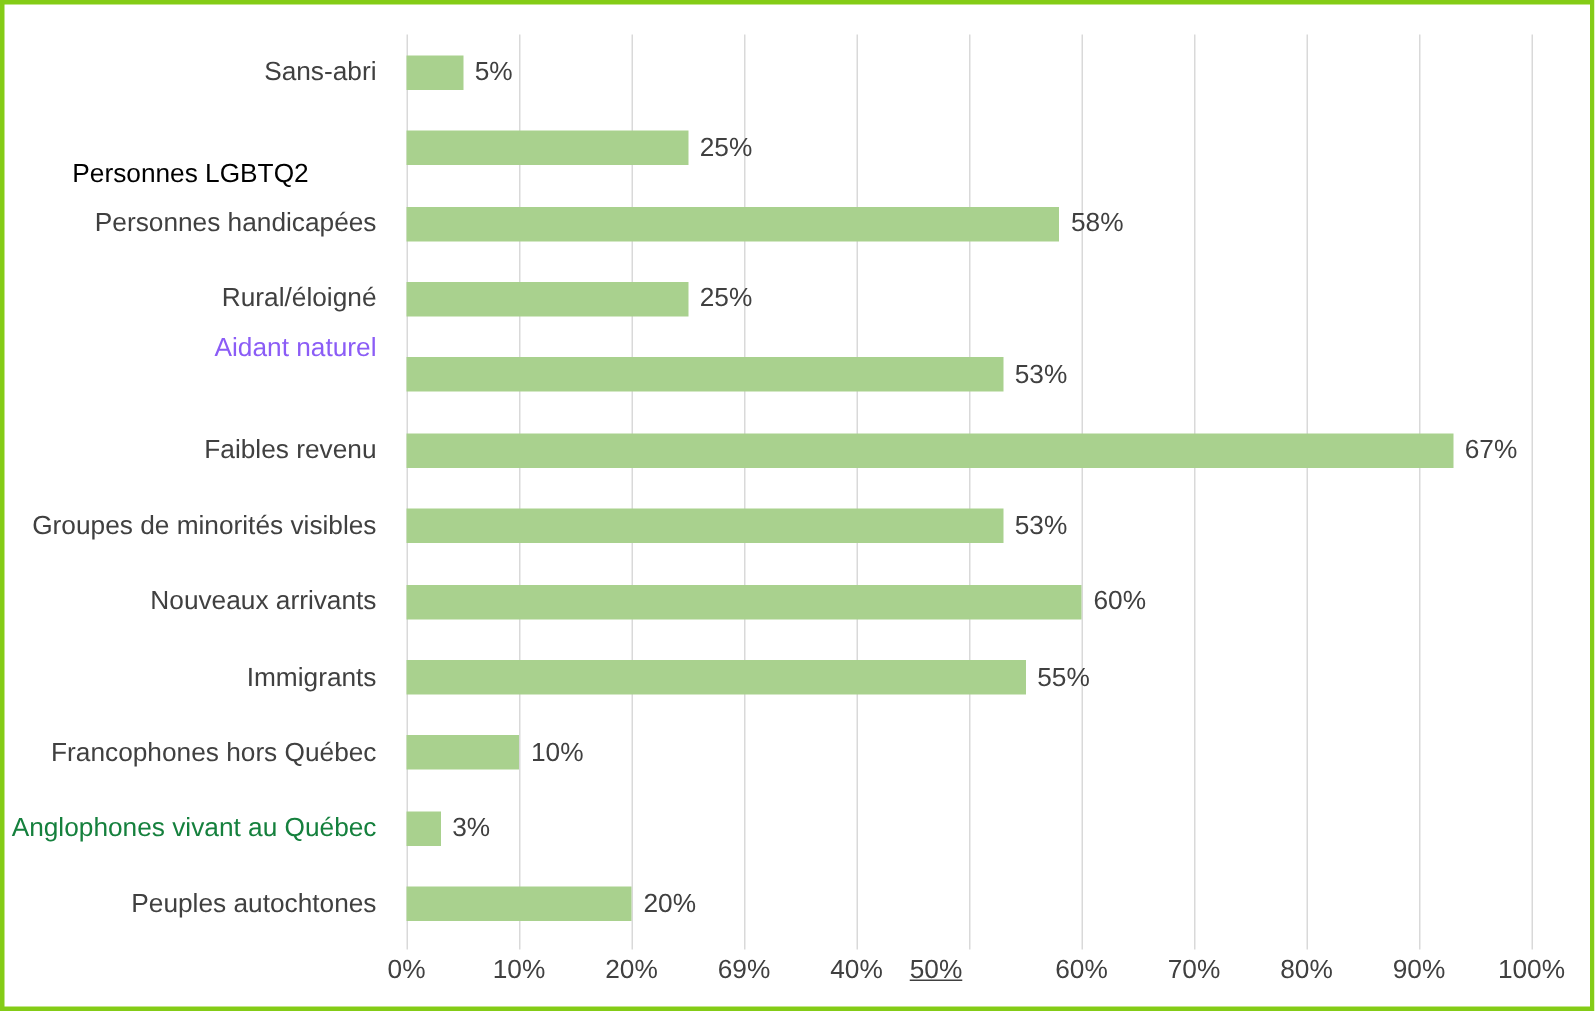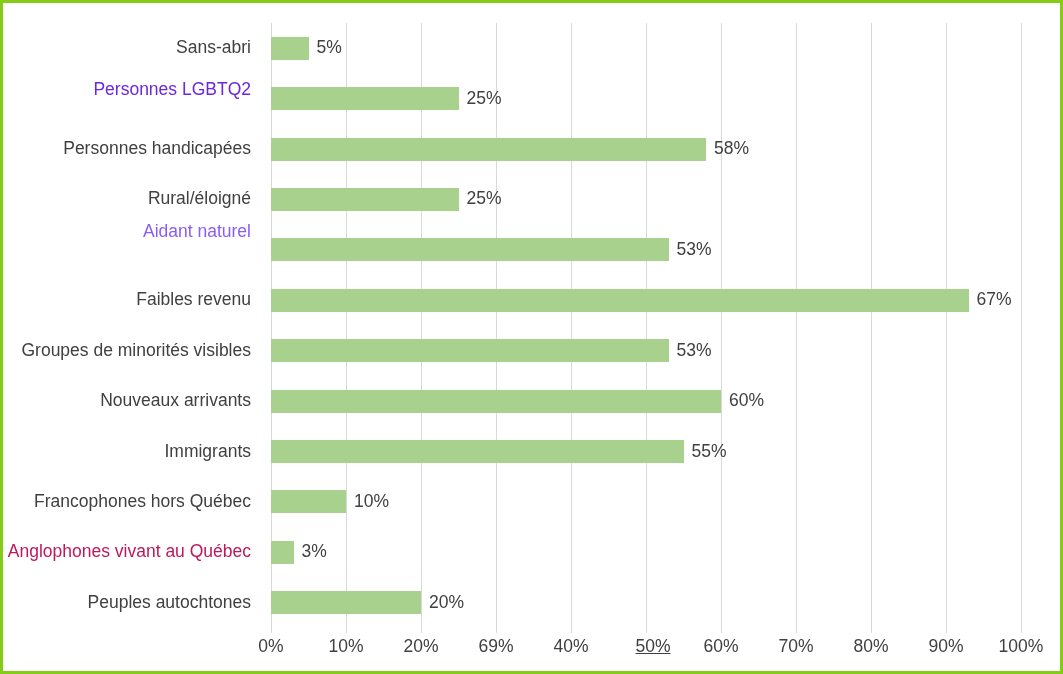--- a/index.html
+++ b/index.html
@@ -111,30 +111,30 @@
     line-height: 1;
   }
 </style>
 </head>
 <body>
 
 <div id="chart-root">
 
   <div id="cat-labels">
       <div class="cat-label" style="top: 16.2083px; color: rgb(64, 64, 64);">Sans-abri</div>
-      <div class="cat-label" style="top: 58px; color: #6d28d9;">Personnes LGBTQ2</div>
+      <div class="cat-label" style="top: 84px; color: #000000; text-align: center;">Personnes LGBTQ2</div>
       <div class="cat-label" style="top: 117.042px; color: rgb(64, 64, 64);">Personnes handicapées</div>
       <div class="cat-label" style="top: 167.458px; color: rgb(64, 64, 64);">Rural/éloigné</div>
       <div class="cat-label" style="top: 200px; color: #8b5cf6;">Aidant naturel</div>
       <div class="cat-label" style="top: 268.292px; color: rgb(64, 64, 64);">Faibles revenu</div>
       <div class="cat-label" style="top: 318.708px; color: rgb(64, 64, 64);">Groupes de minorités visibles</div>
       <div class="cat-label" style="top: 369.125px; color: rgb(64, 64, 64);">Nouveaux arrivants</div>
       <div class="cat-label" style="top: 419.542px; color: rgb(64, 64, 64);">Immigrants</div>
       <div class="cat-label" style="top: 469.958px; color: rgb(64, 64, 64);">Francophones hors Québec</div>
-      <div class="cat-label" style="top: 520.375px; color: #be185d;">Anglophones vivant au Québec</div>
+      <div class="cat-label" style="top: 520.375px; color: #15803d;">Anglophones vivant au Québec</div>
       <div class="cat-label" style="top: 570.792px; color: rgb(64, 64, 64);">Peuples autochtones</div>
     </div>
 
   <div id="plot-area">
     <div id="gridlines">
         <div class="axis-line" style="left: 0px;"></div>
         <div class="gridline" style="left: 75px;"></div>
         <div class="gridline" style="left: 150px;"></div>
         <div class="gridline" style="left: 225px;"></div>
         <div class="gridline" style="left: 300px;"></div>
@@ -202,21 +202,21 @@
       <div class="tick-label" style="left: 0px; color: rgb(64, 64, 64);">0%</div>
       <div class="tick-mark" style="left: 75px;"></div>
       <div class="tick-label" style="left: 75px; color: rgb(64, 64, 64);">10%</div>
       <div class="tick-mark" style="left: 150px;"></div>
       <div class="tick-label" style="left: 150px; color: rgb(64, 64, 64);">20%</div>
       <div class="tick-mark" style="left: 225px;"></div>
       <div class="tick-label" style="left: 225px; color: rgb(64, 64, 64);">69%</div>
       <div class="tick-mark" style="left: 300px;"></div>
       <div class="tick-label" style="left: 300px; color: rgb(64, 64, 64);">40%</div>
       <div class="tick-mark" style="left: 375px;"></div>
-      <div class="tick-label" style="left: 382px; color: rgb(64, 64, 64); text-decoration: underline;">50%</div>
+      <div class="tick-label" style="left: 353px; color: rgb(64, 64, 64); text-decoration: underline;">50%</div>
       <div class="tick-mark" style="left: 450px;"></div>
       <div class="tick-label" style="left: 450px; color: rgb(64, 64, 64);">60%</div>
       <div class="tick-mark" style="left: 525px;"></div>
       <div class="tick-label" style="left: 525px; color: rgb(64, 64, 64);">70%</div>
       <div class="tick-mark" style="left: 600px;"></div>
       <div class="tick-label" style="left: 600px; color: rgb(64, 64, 64);">80%</div>
       <div class="tick-mark" style="left: 675px;"></div>
       <div class="tick-label" style="left: 675px; color: rgb(64, 64, 64);">90%</div>
       <div class="tick-mark" style="left: 750px;"></div>
       <div class="tick-label" style="left: 750px; color: rgb(64, 64, 64);">100%</div>

